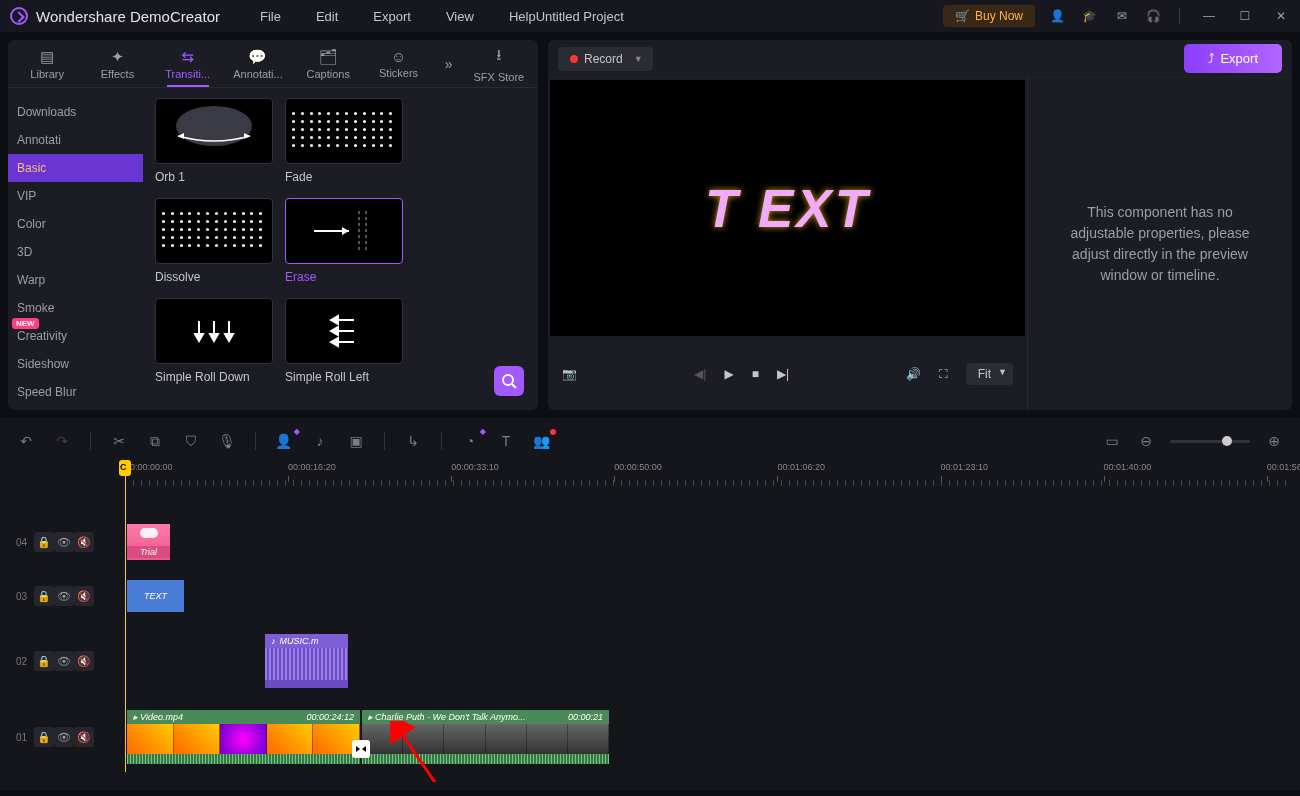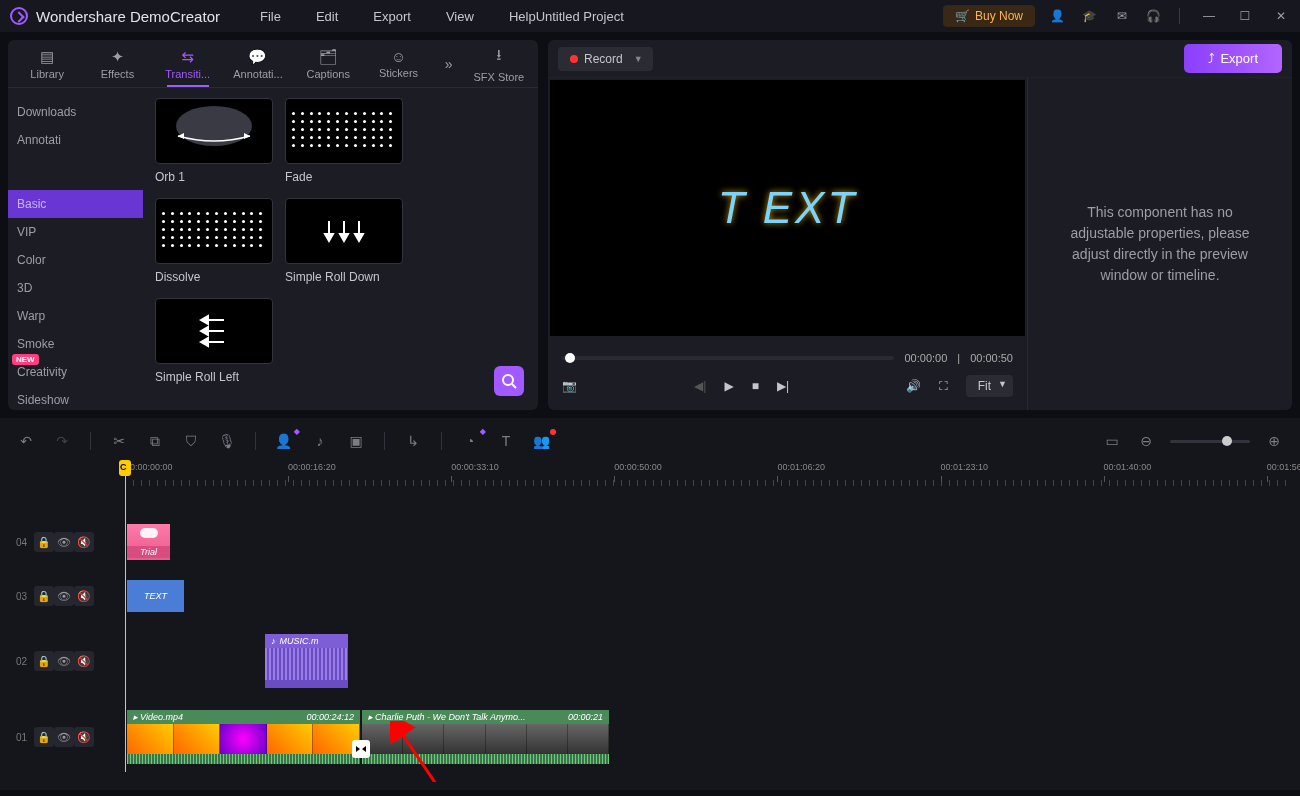--- a/index.html
+++ b/index.html
@@ -25,21 +25,21 @@
 .tabs-row { display:flex; align-items:center; height:48px; border-bottom:1px solid #2a2a34; padding:0 4px;}
 .tab { flex:1; display:flex; flex-direction:column; align-items:center; justify-content:center; font-size:11px; color:#9d9da6; cursor:pointer; position:relative; padding:0 2px; height:100%;}
 .tab.active { color:#a259ff;}
 .tab.active::after{content:"";position:absolute;bottom:0;left:20%;right:20%;height:2px;background:#a259ff;}
 .tab .ticon{font-size:15px;margin-bottom:2px;}
 .tabs-more{width:30px;text-align:center;color:#9d9da6;font-size:14px;}
 
 .panel-body{display:flex;flex:1;min-height:0;}
 .sidebar{width:135px;display:flex;flex-direction:column;padding:10px 0;overflow:hidden;}
 .sidebar-item{padding:7px 9px;font-size:12px;color:#9d9da6;cursor:pointer;position:relative;}
-.sidebar-item.active{background:#6936d4;color:#c4b5fd;margin-top:36px;}
+.sidebar-item.active{background:#6936d4;color:#fdba74;}
 .new-badge{position:absolute;left:4px;top:-4px;background:#ff3d7f;color:#fff;font-size:8px;padding:1px 4px;border-radius:3px;font-weight:bold;}
 
 .thumbs{flex:1;padding:10px 12px;display:grid;grid-template-columns:repeat(2,118px);grid-auto-rows:min-content;gap:14px 12px;overflow-y:auto;position:relative;align-content:start;}
 .thumb{display:flex;flex-direction:column;}
 .thumb-img{width:118px;height:66px;background:#000;border-radius:4px;border:1px solid #33333d;display:flex;align-items:center;justify-content:center;color:#fff;font-size:18px;overflow:hidden;position:relative;}
 .thumb.selected .thumb-img{border:1.5px solid #a259ff;}
 .thumb-label{margin-top:6px;font-size:12px;color:#c5c5cc;}
 .thumb.selected .thumb-label{color:#a259ff;}
 .search-fab{position:absolute;bottom:14px;right:14px;width:30px;height:30px;background:#a259ff;border-radius:6px;display:flex;align-items:center;justify-content:center;color:#fff;}
 
@@ -50,21 +50,21 @@
 .preview-panel{flex:1;background:#1c1c25;border-radius:6px;display:flex;flex-direction:column;overflow:hidden;}
 .rec-row{height:38px;display:flex;align-items:center;padding:0 10px;border-bottom:1px solid #222;}
 .rec-btn{background:#2b2b34;padding:5px 30px 5px 12px;border-radius:4px;display:flex;align-items:center;gap:6px;position:relative;}
 .rec-dot{width:8px;height:8px;border-radius:50%;background:#ff3333;}
 .rec-caret{position:absolute;right:10px;font-size:9px;color:#888;}
 .export-btn{margin-left:auto;background:linear-gradient(90deg,#8a3ffc,#b265ff);color:#fff;padding:7px 24px;border-radius:5px;display:flex;align-items:center;gap:6px;font-size:13px;font-weight:500;}
 
 .preview-body{display:flex;flex:1;min-height:0;}
 .video-col{width:480px;display:flex;flex-direction:column;border-right:1px solid #2a2a33;}
 .video-view{flex:1;background:#000;display:flex;align-items:center;justify-content:center;margin:2px;}
-.video-text{font-size:44px;font-weight:normal;font-style:italic;color:#7dd3fc;text-shadow:0 0 6px #cc9900;letter-spacing:3px;}
+.video-text{font-size:53px;font-weight:bold;font-style:italic;color:#f0abfc;text-shadow:0 0 6px #cc9900;letter-spacing:3px;}
 .video-ctrls{height:72px;padding:8px 14px;display:flex;flex-direction:column;justify-content:space-around;}
 .scrub-row{display:flex;align-items:center;gap:10px;}
 .scrub-bar{flex:1;height:4px;background:#2a2a33;border-radius:2px;position:relative;}
 .scrub-handle{position:absolute;left:1%;top:-3px;width:10px;height:10px;border-radius:50%;background:#fff;}
 .time-text{font-size:11px;color:#aaa;}
 .play-row{display:flex;align-items:center;gap:18px;}
 .play-row .spacer{flex:1;}
 .fit-sel{background:#2b2b34;padding:4px 22px 4px 12px;border-radius:4px;position:relative;font-size:12px;}
 .fit-caret{position:absolute;right:6px;font-size:9px;}
 
@@ -343,20 +343,31 @@
                 <span></span>
                 <span></span>
                 <span></span>
                 <span></span>
                 <span></span>
                 <span></span>
               </div>
             </div>
           <div class="thumb-label">Dissolve</div>
         </div>
+        <div class="thumb selected">
+          <div class="thumb-img">
+              <svg width="100" height="50">
+                <line x1="65" y1="5" x2="65" y2="45" stroke="#aaa" stroke-dasharray="3 3"></line>
+                <line x1="72" y1="5" x2="72" y2="45" stroke="#aaa" stroke-dasharray="3 3"></line>
+                <line x1="20" y1="25" x2="55" y2="25" stroke="#fff" stroke-width="2"></line>
+                <polygon points="55,25 48,21 48,29" fill="#fff"></polygon>
+              </svg>
+            </div>
+          <div class="thumb-label">Erase</div>
+        </div>
         <div class="thumb">
           <div class="thumb-img">
               <svg width="100" height="50">
                 <g stroke="#fff" stroke-width="2" fill="#fff">
                   <line x1="35" y1="15" x2="35" y2="32"></line>
                   <polygon points="35,35 31,28 39,28"></polygon>
                   <line x1="50" y1="15" x2="50" y2="32"></line>
                   <polygon points="50,35 46,28 54,28"></polygon>
                   <line x1="65" y1="15" x2="65" y2="32"></line>
                   <polygon points="65,35 61,28 69,28"></polygon>
@@ -401,28 +412,20 @@
         <span>⤴</span>
         <span>Export</span>
       </div>
     </div>
     <div class="preview-body">
       <div class="video-col">
         <div class="video-view">
           <div class="video-text">T EXT</div>
         </div>
         <div class="video-ctrls">
-          <div class="scrub-row">
-            <div class="scrub-bar">
-                <div class="scrub-handle"></div>
-              </div>
-            <span class="time-text">00:00:00</span>
-            <span class="time-text">|</span>
-            <span class="time-text">00:00:50</span>
-          </div>
           <div class="play-row">
             <span>📷</span>
             <div class="spacer"></div>
             <span style="color:#555">◀|</span>
             <span>▶</span>
             <span>■</span>
             <span>▶|</span>
             <div class="spacer"></div>
             <span>🔊</span>
             <span>⛶</span>

